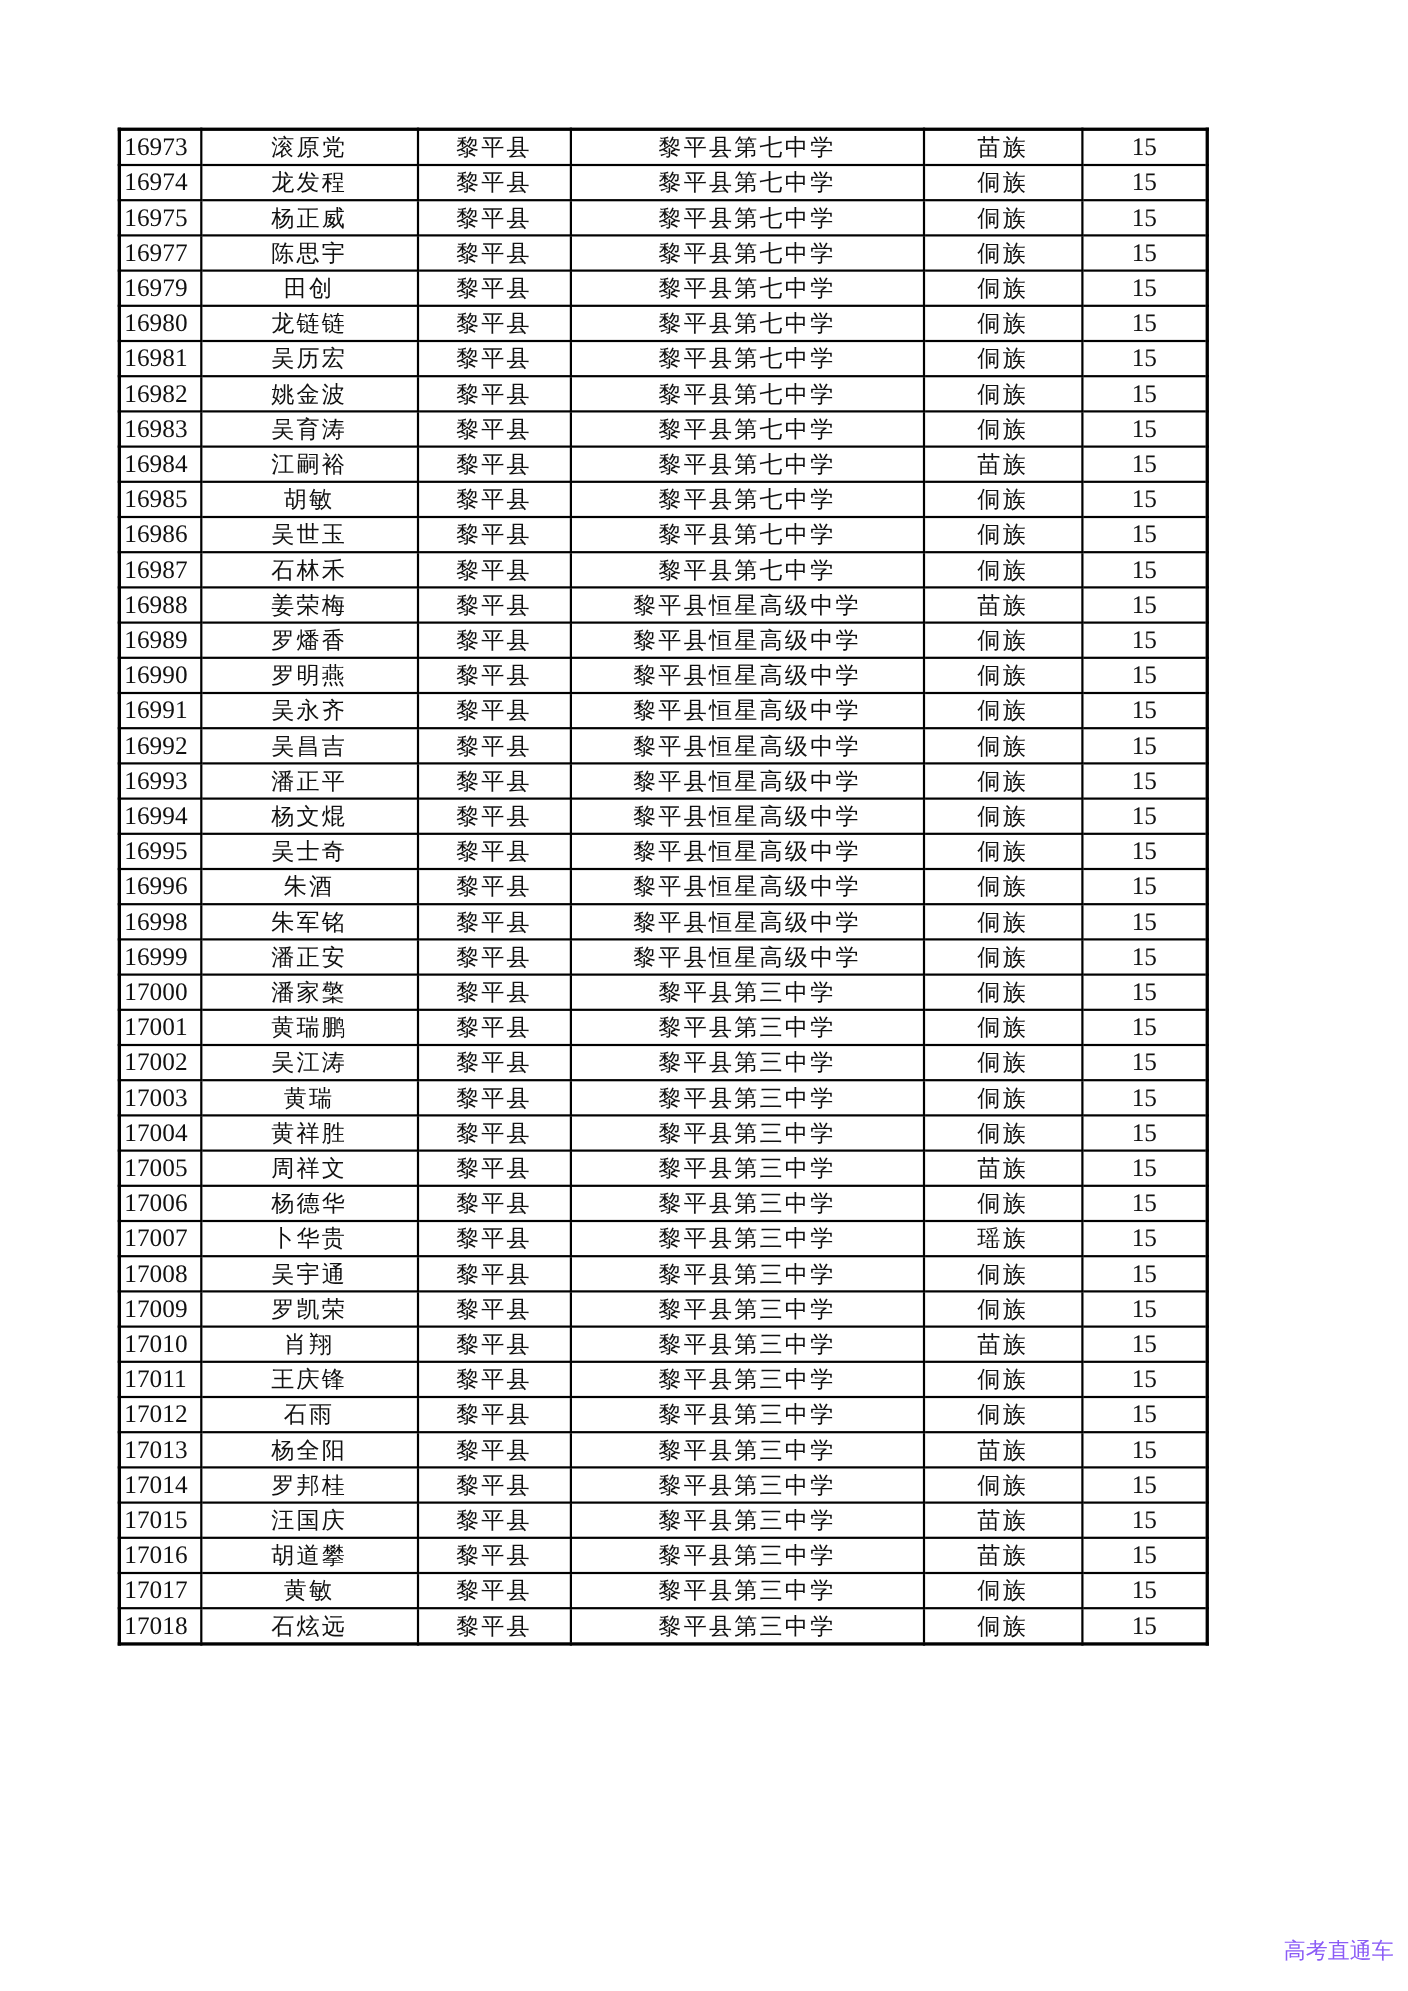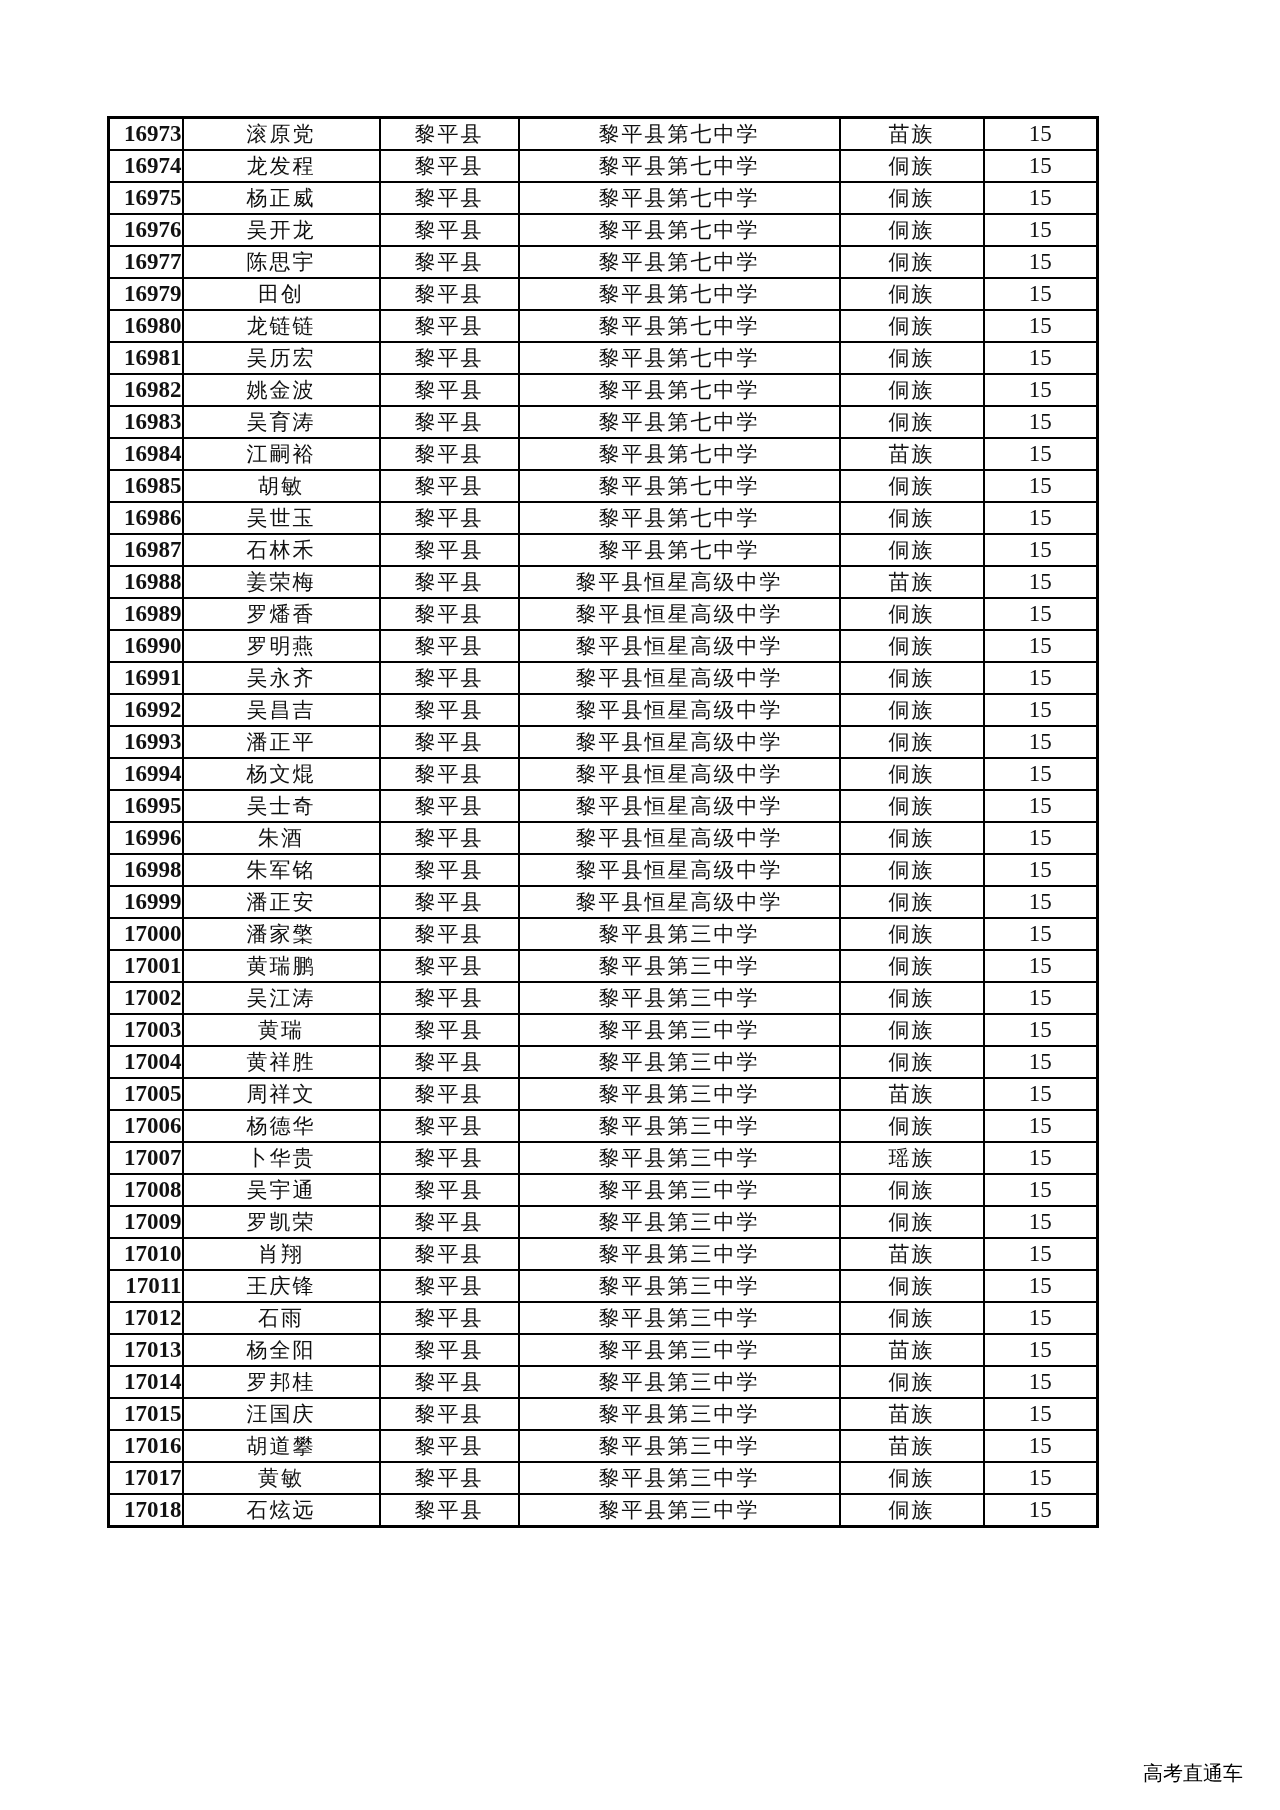--- a/index.html
+++ b/index.html
@@ -2,24 +2,24 @@
 <html><head>
 <meta charset="utf-8">
 <style>
   html, body { margin: 0; padding: 0; background: #ffffff; }
   body { width: 1280px; height: 1810px; position: relative; overflow: hidden;
          font-family: "DejaVu Serif", "Liberation Serif", serif; color: #111; }
   #sheet { position: absolute; left: 107px; top: 116px; border-collapse: collapse;
            border: 3px solid #000; table-layout: fixed; }
   #sheet td { border: 2px solid #000; height: 30px; padding: 0; text-align: center;
               font-size: 21px; line-height: 30px; white-space: nowrap; overflow: hidden; }
-  #sheet td.c-id { text-align: right; padding-left: 3px; font-family: "Liberation Serif", serif; font-size: 23px; font-weight: bold; }
+  #sheet td.c-id { text-align: left; padding-left: 3px; font-family: "Liberation Serif", serif; font-size: 23px; }
   #sheet td.c-score { font-family: "Liberation Serif", serif; font-size: 23px; margin-left: 28px; }
   #sheet td.c-name, #sheet td.c-county, #sheet td.c-school, #sheet td.c-eth { letter-spacing: 2px; }
-  .watermark { position: absolute; left: 1143px; top: 1760px; font-size: 20px; color: #000000;
+  .watermark { position: absolute; left: 1167px; top: 1760px; font-size: 20px; color: #8b5cf6;
                font-family: "DejaVu Sans", sans-serif; letter-spacing: 0px; }
 </style>
 </head>
 <body>
 
 <table id="sheet">
   <colgroup>
     <col style="width:74px">
     <col style="width:197px">
     <col style="width:139px">
@@ -46,28 +46,20 @@
   </tr>
       <tr>
     <td class="c-id">16975</td>
     <td class="c-name">杨正威</td>
     <td class="c-county">黎平县</td>
     <td class="c-school">黎平县第七中学</td>
     <td class="c-eth">侗族</td>
     <td class="c-score">15</td>
   </tr>
       <tr>
-    <td class="c-id">16976</td>
-    <td class="c-name">吴开龙</td>
-    <td class="c-county">黎平县</td>
-    <td class="c-school">黎平县第七中学</td>
-    <td class="c-eth">侗族</td>
-    <td class="c-score">15</td>
-  </tr>
-      <tr>
     <td class="c-id">16977</td>
     <td class="c-name">陈思宇</td>
     <td class="c-county">黎平县</td>
     <td class="c-school">黎平县第七中学</td>
     <td class="c-eth">侗族</td>
     <td class="c-score">15</td>
   </tr>
       <tr>
     <td class="c-id">16979</td>
     <td class="c-name">田创</td>

